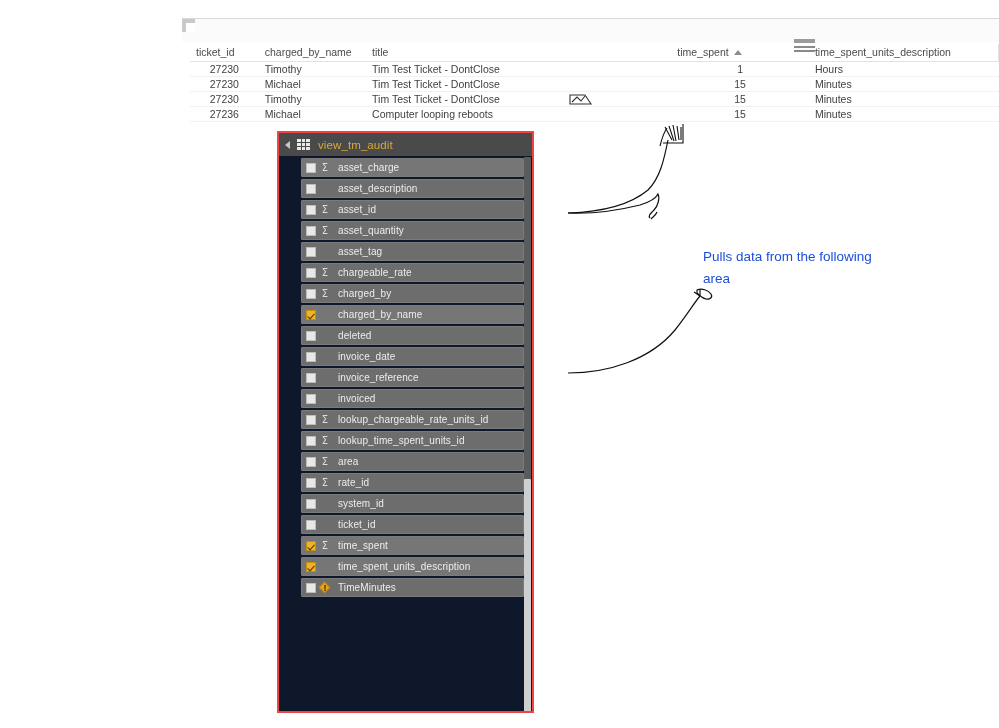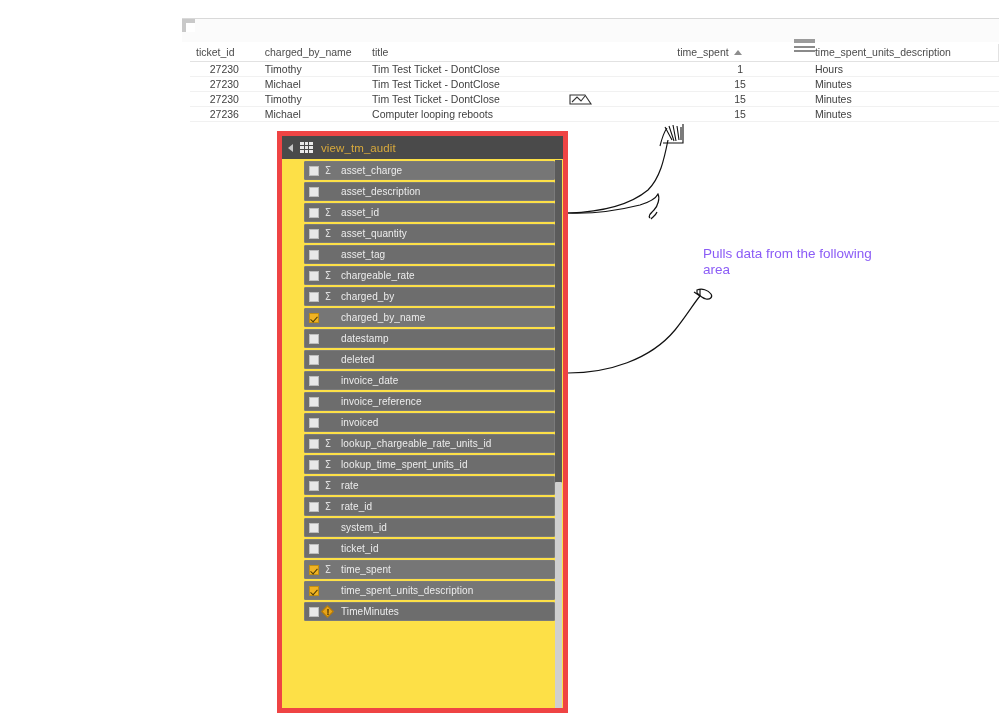--- a/index.html
+++ b/index.html
@@ -59,23 +59,23 @@
   .num{text-align:center;}
   .sort-caret{
     display:inline-block;width:0;height:0;margin-left:5px;
     border-left:4px solid transparent;border-right:4px solid transparent;
     border-bottom:5px solid #8d8d8d;vertical-align:1px;
   }
   #col-head-right{border-right:1px solid #e2e2e2;}
 
   
   #field-panel{
-    position:absolute;left:277px;top:131px;width:291px;height:582px;
-    background:#fde047;
-    border:5px solid #ef4444;
+    position:absolute;left:277px;top:131px;width:257px;height:582px;
+    background:#0f172a;
+    border:2px solid #ef4444;
     box-sizing:border-box;
     overflow:hidden;
   }
   #field-panel-header{
     position:relative;height:23px;
     background:#4a4a4a;
     display:flex;align-items:center;
     padding-left:6px;
   }
   #expand-caret{
@@ -176,21 +176,21 @@
     border-radius:1px;
   }
 
   
   #annotations{
     position:absolute;left:0;top:0;width:999px;height:728px;
     pointer-events:none;
   }
   #annot-text{
     position:absolute;left:703px;top:246px;width:180px;
-    font-size:13.5px;color:#8b5cf6;line-height:16px;
+    font-size:13.5px;color:#1d4ed8;line-height:22px;
     font-family:"Liberation Sans", sans-serif;
   }
 </style>
 </head>
 <body>
 
 <div id="grid-window">
   <div id="grid-toolbar">
     <div id="grid-corner"></div>
   </div>
@@ -286,25 +286,20 @@
         <span class="field-label">charged_by</span>
       </div>
       <div class="field-row selected">
         <div class="chk on"></div>
         <div class="sigma empty">Σ</div>
         <span class="field-label">charged_by_name</span>
       </div>
       <div class="field-row">
         <div class="chk"></div>
         <div class="sigma empty">Σ</div>
-        <span class="field-label">datestamp</span>
-      </div>
-      <div class="field-row">
-        <div class="chk"></div>
-        <div class="sigma empty">Σ</div>
         <span class="field-label">deleted</span>
       </div>
       <div class="field-row">
         <div class="chk"></div>
         <div class="sigma empty">Σ</div>
         <span class="field-label">invoice_date</span>
       </div>
       <div class="field-row">
         <div class="chk"></div>
         <div class="sigma empty">Σ</div>
@@ -321,21 +316,21 @@
         <span class="field-label">lookup_chargeable_rate_units_id</span>
       </div>
       <div class="field-row">
         <div class="chk"></div>
         <div class="sigma">Σ</div>
         <span class="field-label">lookup_time_spent_units_id</span>
       </div>
       <div class="field-row">
         <div class="chk"></div>
         <div class="sigma">Σ</div>
-        <span class="field-label">rate</span>
+        <span class="field-label">area</span>
       </div>
       <div class="field-row">
         <div class="chk"></div>
         <div class="sigma">Σ</div>
         <span class="field-label">rate_id</span>
       </div>
       <div class="field-row">
         <div class="chk"></div>
         <div class="sigma empty">Σ</div>
         <span class="field-label">system_id</span>

